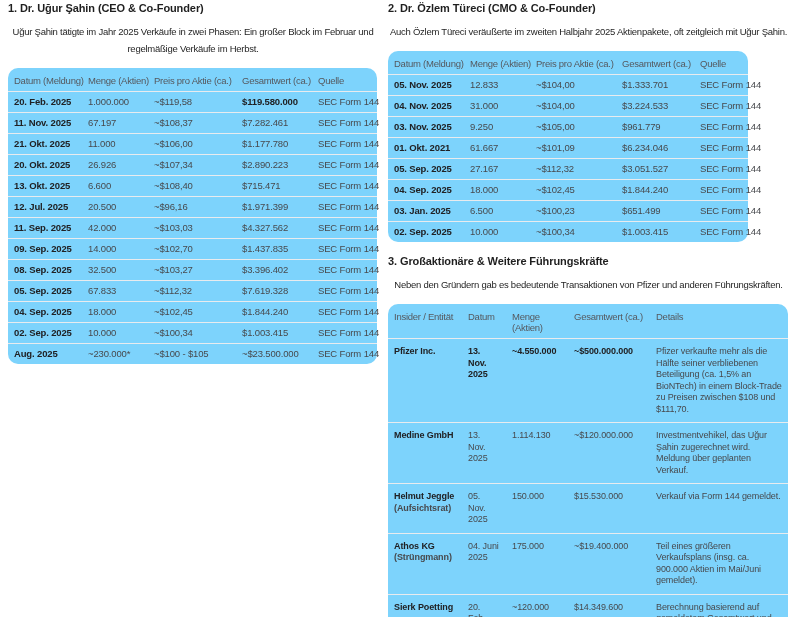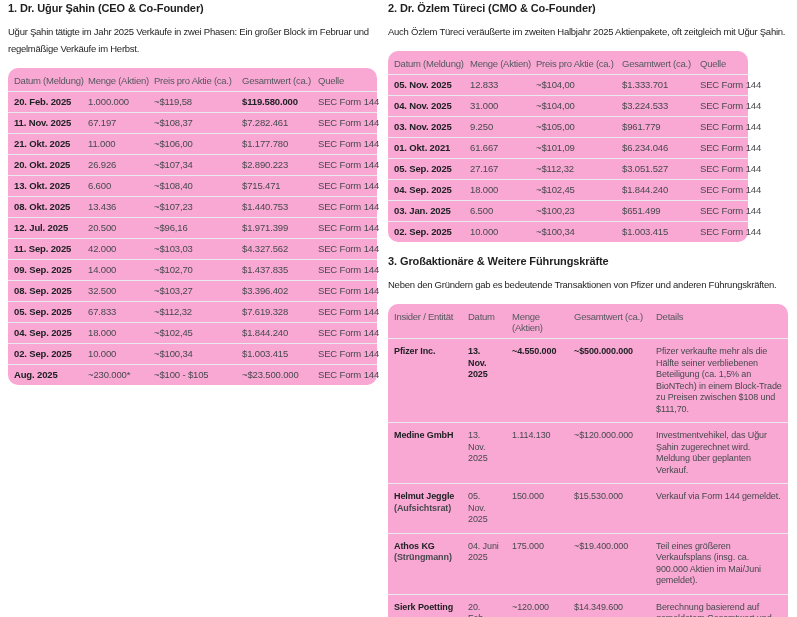--- a/index.html
+++ b/index.html
@@ -14,26 +14,26 @@
   .col { position: absolute; top: 2px; }
   .col-left  { left: 8px;   width: 370px; }
   .col-right { left: 388px; width: 401px; }
 
   .sec-heading {
     font-size: 11px; font-weight: bold; letter-spacing: -0.1px;
     margin: 0 0 9px 0; color: #1f1f1f;
   }
   .sec-para {
     font-size: 9.5px; letter-spacing: -0.25px; line-height: 17px;
-    margin: 0 0 11px 0; color: #1f1f1f;
+    margin: 0 0 11px 0; color: #1f1f1f; text-align: center;
   }
 
   table.data-table {
     border-collapse: separate; border-spacing: 0; table-layout: fixed;
-    background: #f9a8d4; border-radius: 10px;
+    background: #7dd3fc; border-radius: 10px;
     margin: 0 0 13px 0;
   }
   .data-table th {
     font-weight: normal; text-align: left;
     font-size: 9.5px; letter-spacing: -0.25px; line-height: 11px;
     color: #55585e; padding: 7px 6px 5px 6px;
     vertical-align: top;
   }
   .data-table td {
     font-size: 9.5px; letter-spacing: -0.15px; line-height: 12px;
@@ -108,27 +108,20 @@
           <td>SEC Form 144</td>
         </tr>
         <tr>
           <td>13. Okt. 2025</td>
           <td>6.600</td>
           <td>~$108,40</td>
           <td>$715.471</td>
           <td>SEC Form 144</td>
         </tr>
         <tr>
-          <td>08. Okt. 2025</td>
-          <td>13.436</td>
-          <td>~$107,23</td>
-          <td>$1.440.753</td>
-          <td>SEC Form 144</td>
-        </tr>
-        <tr>
           <td>12. Jul. 2025</td>
           <td>20.500</td>
           <td>~$96,16</td>
           <td>$1.971.399</td>
           <td>SEC Form 144</td>
         </tr>
         <tr>
           <td>11. Sep. 2025</td>
           <td>42.000</td>
           <td>~$103,03</td>

